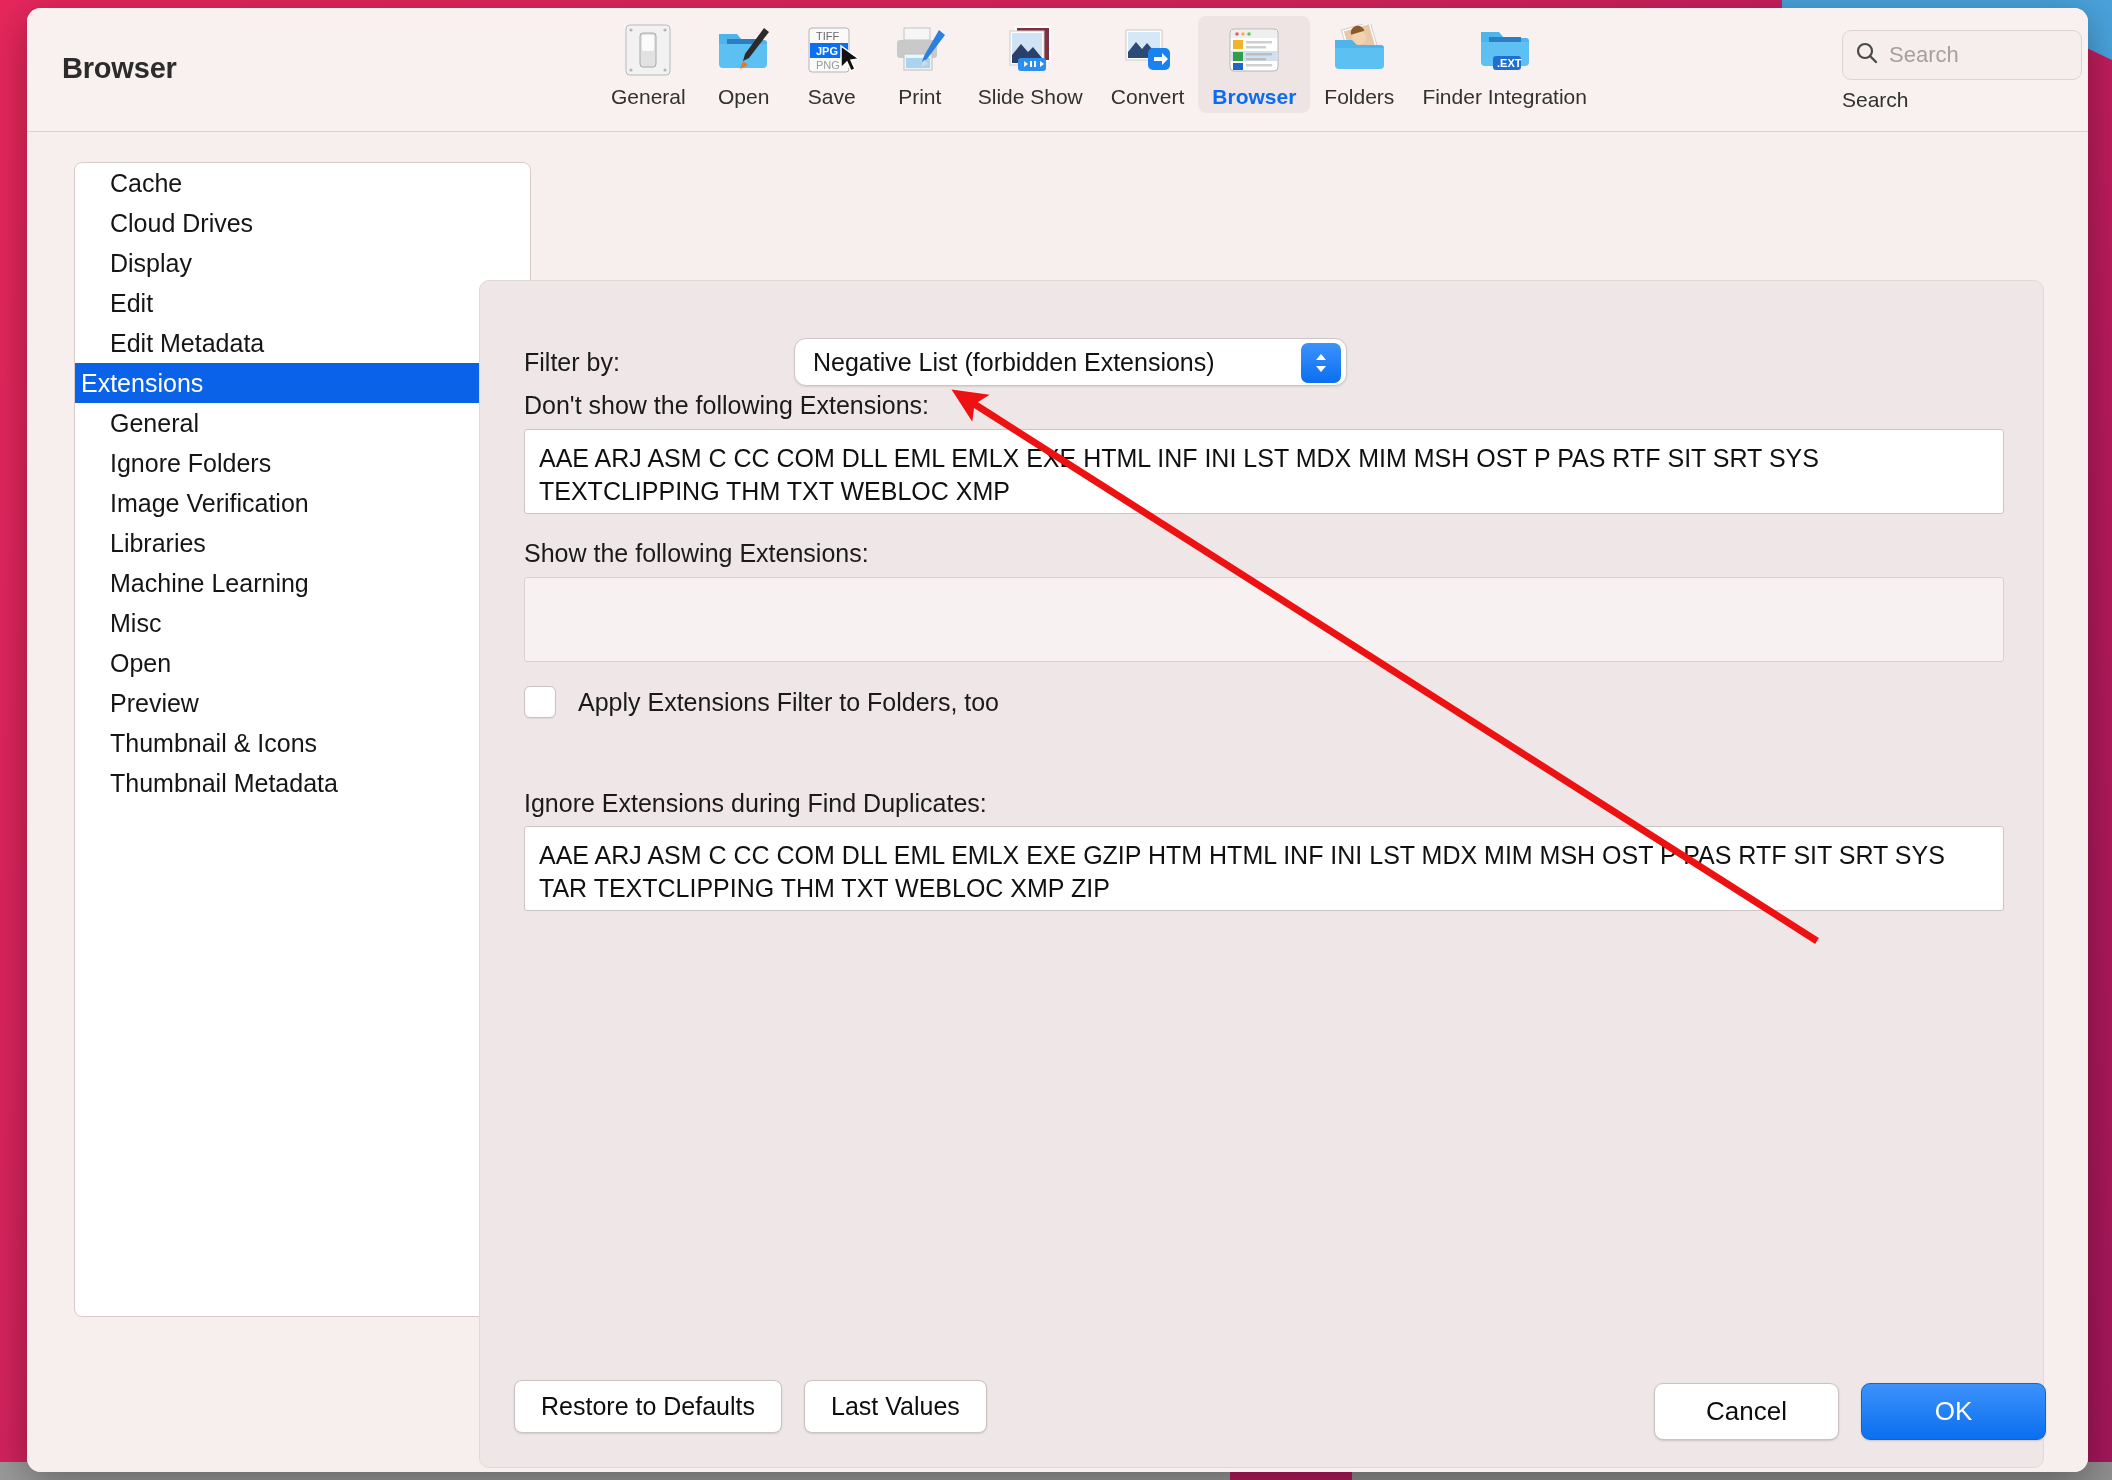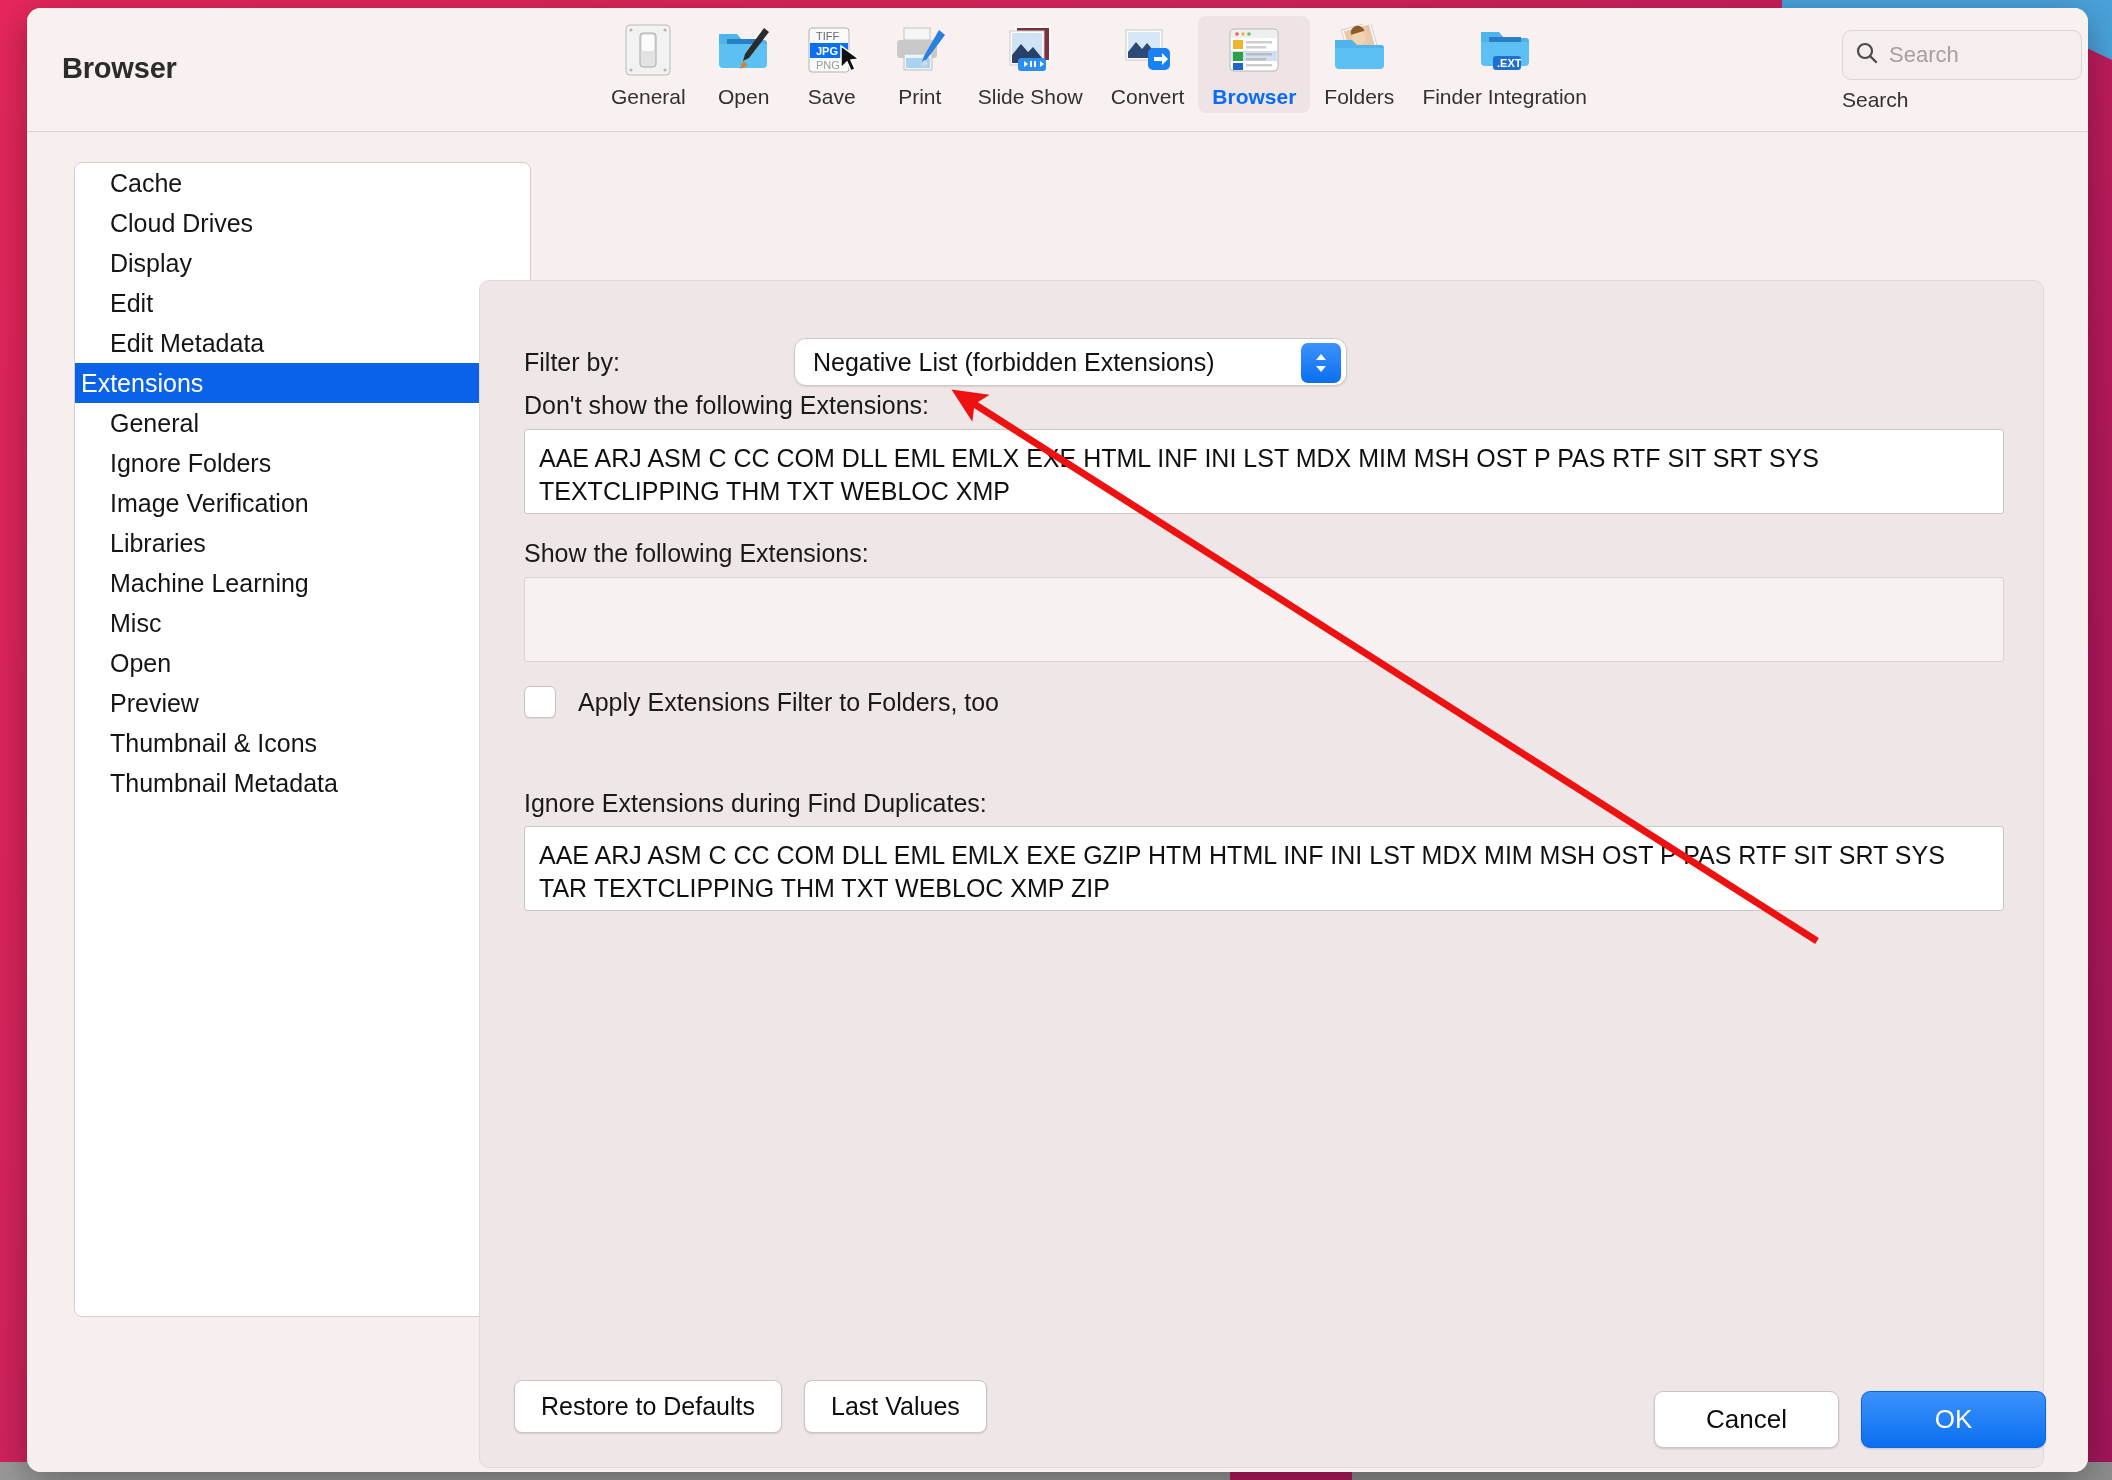--- a/index.html
+++ b/index.html
@@ -221,21 +221,21 @@
     border: 1px solid #ccc2c2;
     border-radius: 8px;
     font-size: 25px;
     color: #0d0d0d;
     padding: 11px 26px;
     box-shadow: 0 1px 2px rgba(0,0,0,0.12);
     font-family: "Liberation Sans", sans-serif;
   }
 
   #footer-buttons {
-    position: absolute; right: 42px; bottom: 24px;
+    position: absolute; right: 42px; bottom: 32px;
     display: flex; gap: 22px; margin-left: 20px;
   }
   .footer-btn {
     font-size: 26px;
     border-radius: 9px;
     padding: 12px 0;
     width: 185px;
     text-align: center;
     font-family: "Liberation Sans", sans-serif;
     box-shadow: 0 1px 2px rgba(0,0,0,0.15);

